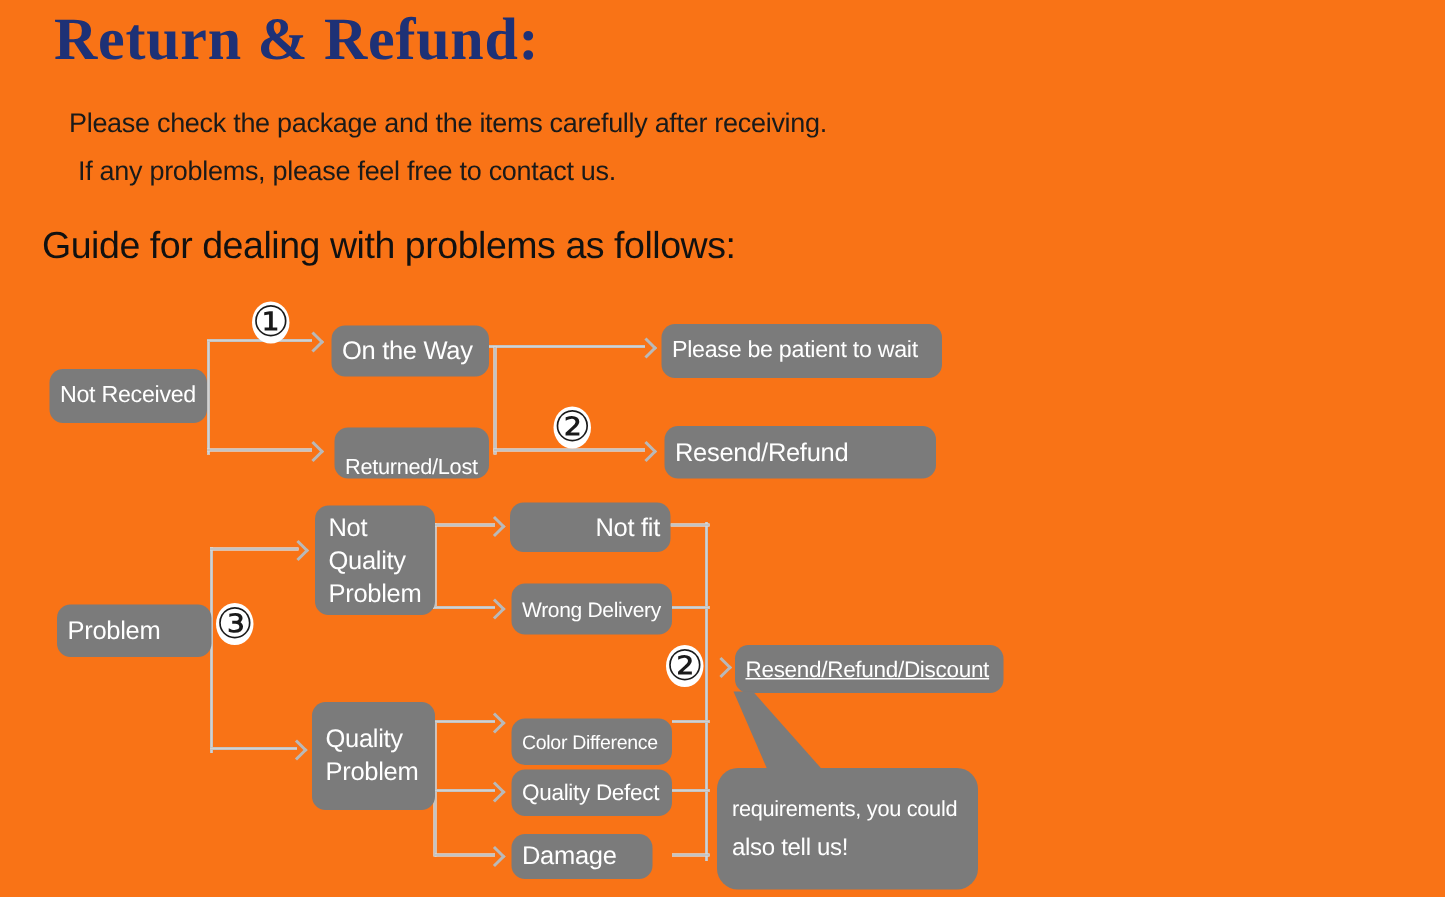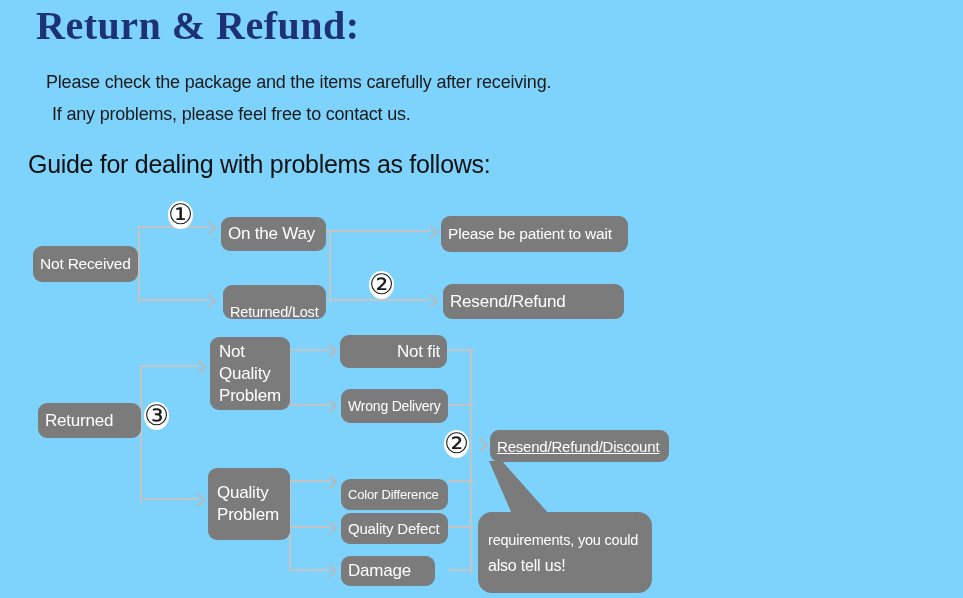--- a/index.html
+++ b/index.html
@@ -5,21 +5,21 @@
   :root{
     --title-blue:#1e3176;
     --box-gray:#7b7b7b;
     --line-gray:#c4c4c4;
     --arrow-gray:#b9b9b9;
     --ink:#1a1a1a;
   }
   *{margin:0;padding:0;box-sizing:border-box;}
   html,body{background:#e9e9e9;}
   #canvas{
-    position:relative;width:963px;height:598px;background:#7dd3fc;
+    position:relative;width:963px;height:598px;background:#f97316;
     overflow:hidden;font-family:"Liberation Sans",sans-serif;
   }
   
   .title{
     position:absolute;left:36px;top:2px;
     font-family:"Liberation Serif",serif;font-weight:700;font-size:40px;
     color:var(--title-blue);letter-spacing:0.5px;
   }
   .para{position:absolute;color:var(--ink);font-size:18px;letter-spacing:-0.2px;}
   .p1{left:46px;top:72px;}
@@ -126,21 +126,21 @@
   <div class="box bC">
       <span class="lbl fit" style="font-size: 14.5px; margin-top: 19px;">Returned/Lost</span>
     </div>
   <div class="box bD">
       <span class="lbl fit">Please be patient to wait</span>
     </div>
   <div class="box bE">
       <span class="lbl fit">Resend/Refund</span>
     </div>
   <div class="box bF">
-      <span class="lbl fit">Returned</span>
+      <span class="lbl fit">Problem</span>
     </div>
   <div class="box bG">
       <span class="lbl multi">Not Quality Problem</span>
     </div>
   <div class="box bH">
       <span class="lbl fit">Not fit</span>
     </div>
   <div class="box bI">
       <span class="lbl fit" style="font-size: 14px;">Wrong Delivery</span>
     </div>

